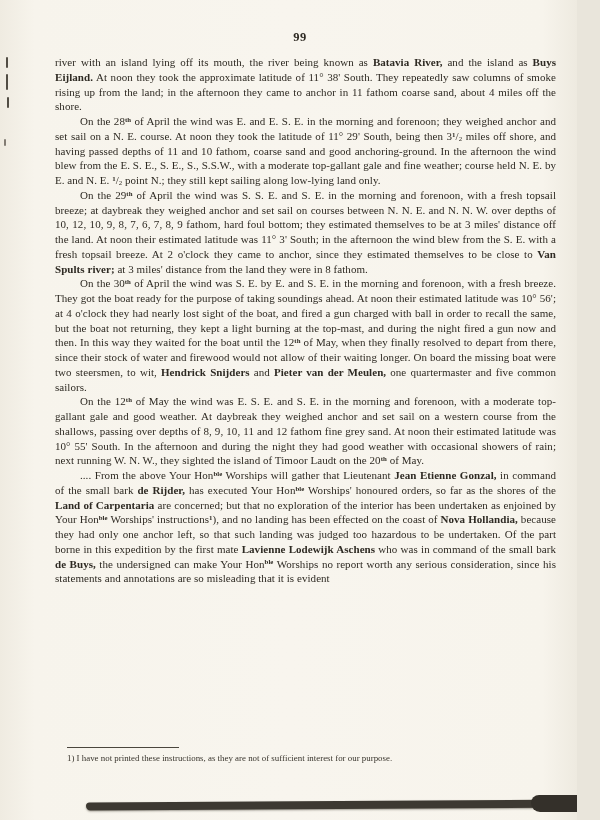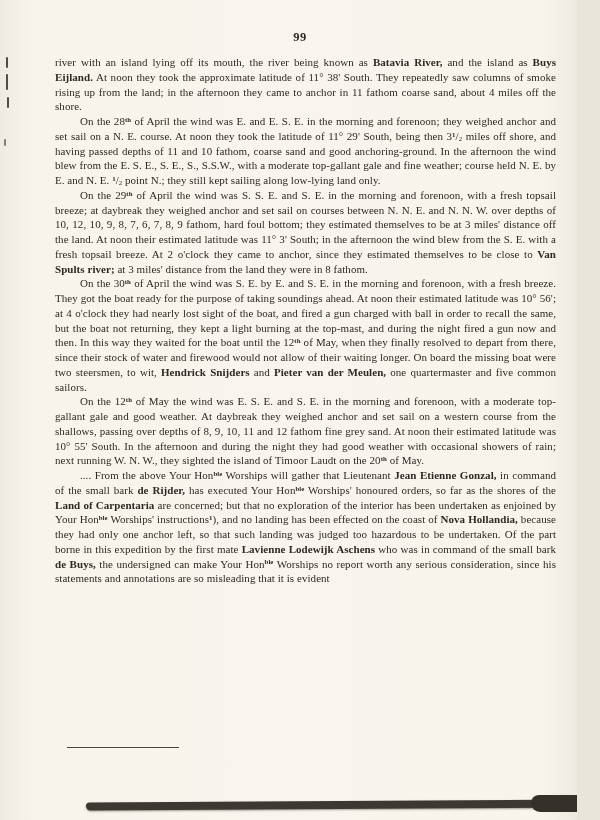--- a/index.html
+++ b/index.html
@@ -98,16 +98,17 @@
   <div class="body-text">
       <p><span>river with an island lying off its mouth, the river being known as </span><span class="bold">Batavia River,</span><span> and the island as </span><span class="bold">Buys Eijland.</span><span> At noon they took the approximate latitude of 11° 38' South. They repeatedly saw columns of smoke rising up from the land; in the afternoon they came to anchor in 11 fathom coarse sand, about 4 miles off the shore.</span></p>
       <p class="indent"><span>On the 28</span><sup>th</sup><span> of April the wind was E. and E. S. E. in the morning and forenoon; they weighed anchor and set sail on a N. E. course. At noon they took the latitude of 11° 29' South, being then 3</span><sup>1</sup><span>/</span><sub>2</sub><span> miles off shore, and having passed depths of 11 and 10 fathom, coarse sand and good anchoring-ground. In the afternoon the wind blew from the E. S. E., S. E., S., S.S.W., with a moderate top-gallant gale and fine weather; course held N. E. by E. and N. E. </span><sup>1</sup><span>/</span><sub>2</sub><span> point N.; they still kept sailing along low-lying land only.</span></p>
       <p class="indent"><span>On the 29</span><sup>th</sup><span> of April the wind was S. S. E. and S. E. in the morning and forenoon, with a fresh topsail breeze; at daybreak they weighed anchor and set sail on courses between N. N. E. and N. N. W. over depths of 10, 12, 10, 9, 8, 7, 6, 7, 8, 9 fathom, hard foul bottom; they estimated themselves to be at 3 miles' distance off the land. At noon their estimated latitude was 11° 3' South; in the afternoon the wind blew from the S. E. with a fresh topsail breeze. At 2 o'clock they came to anchor, since they estimated themselves to be close to </span><span class="bold">Van Spults river;</span><span> at 3 miles' distance from the land they were in 8 fathom.</span></p>
       <p class="indent"><span>On the 30</span><sup>th</sup><span> of April the wind was S. E. by E. and S. E. in the morning and forenoon, with a fresh breeze. They got the boat ready for the purpose of taking soundings ahead. At noon their estimated latitude was 10° 56'; at 4 o'clock they had nearly lost sight of the boat, and fired a gun charged with ball in order to recall the same, but the boat not returning, they kept a light burning at the top-mast, and during the night fired a gun now and then. In this way they waited for the boat until the 12</span><sup>th</sup><span> of May, when they finally resolved to depart from there, since their stock of water and firewood would not allow of their waiting longer. On board the missing boat were two steersmen, to wit, </span><span class="bold">Hendrick Snijders</span><span> and </span><span class="bold">Pieter van der Meulen,</span><span> one quartermaster and five common sailors.</span></p>
       <p class="indent"><span>On the 12</span><sup>th</sup><span> of May the wind was E. S. E. and S. E. in the morning and forenoon, with a moderate top-gallant gale and good weather. At daybreak they weighed anchor and set sail on a western course from the shallows, passing over depths of 8, 9, 10, 11 and 12 fathom fine grey sand. At noon their estimated latitude was 10° 55' South. In the afternoon and during the night they had good weather with occasional showers of rain; next running W. N. W., they sighted the island of Timoor Laudt on the 20</span><sup>th</sup><span> of May.</span></p>
       <p class="indent"><span>.... From the above Your Hon</span><sup>ble</sup><span> Worships will gather that Lieutenant </span><span class="bold">Jean Etienne Gonzal,</span><span> in command of the small bark </span><span class="bold">de Rijder,</span><span> has executed Your Hon</span><sup>ble</sup><span> Worships' honoured orders, so far as the shores of the </span><span class="bold">Land of Carpentaria</span><span> are concerned; but that no exploration of the interior has been undertaken as enjoined by Your Hon</span><sup>ble</sup><span> Worships' instructions</span><sup>1</sup><span>), and no landing has been effected on the coast of </span><span class="bold">Nova Hollandia,</span><span> because they had only one anchor left, so that such landing was judged too hazardous to be undertaken. Of the part borne in this expedition by the first mate </span><span class="bold">Lavienne Lodewijk Aschens</span><span> who was in command of the small bark </span><span class="bold">de Buys,</span><span> the undersigned can make Your Hon</span><sup>ble</sup><span> Worships no report worth any serious consideration, since his statements and annotations are so misleading that it is evident</span></p>
     </div>
 
   <div class="footnote-rule"></div>
+  <div class="footnote">1) I have not printed these instructions, as they are not of sufficient interest for our purpose.</div>
 
   <div class="bottom-edge"></div>
   <div class="bottom-edge-right"></div>
 </div>
 
 </body></html>

